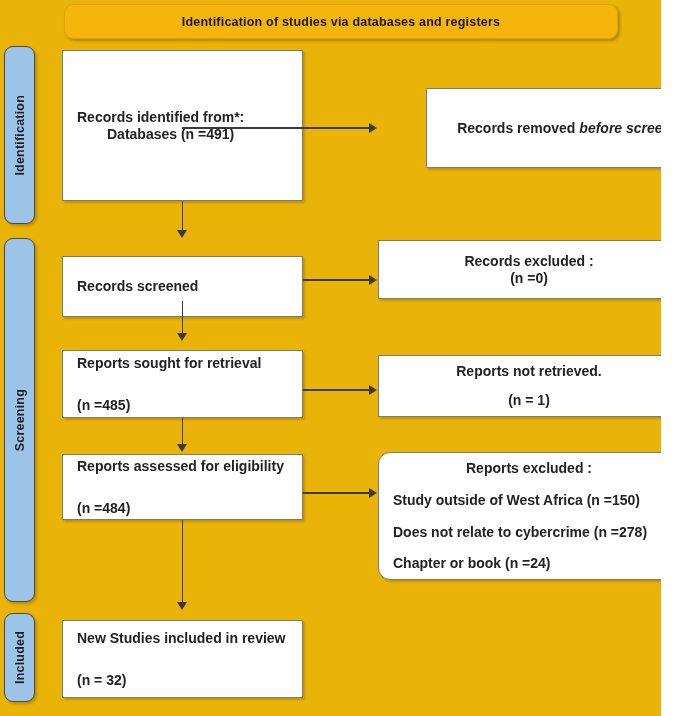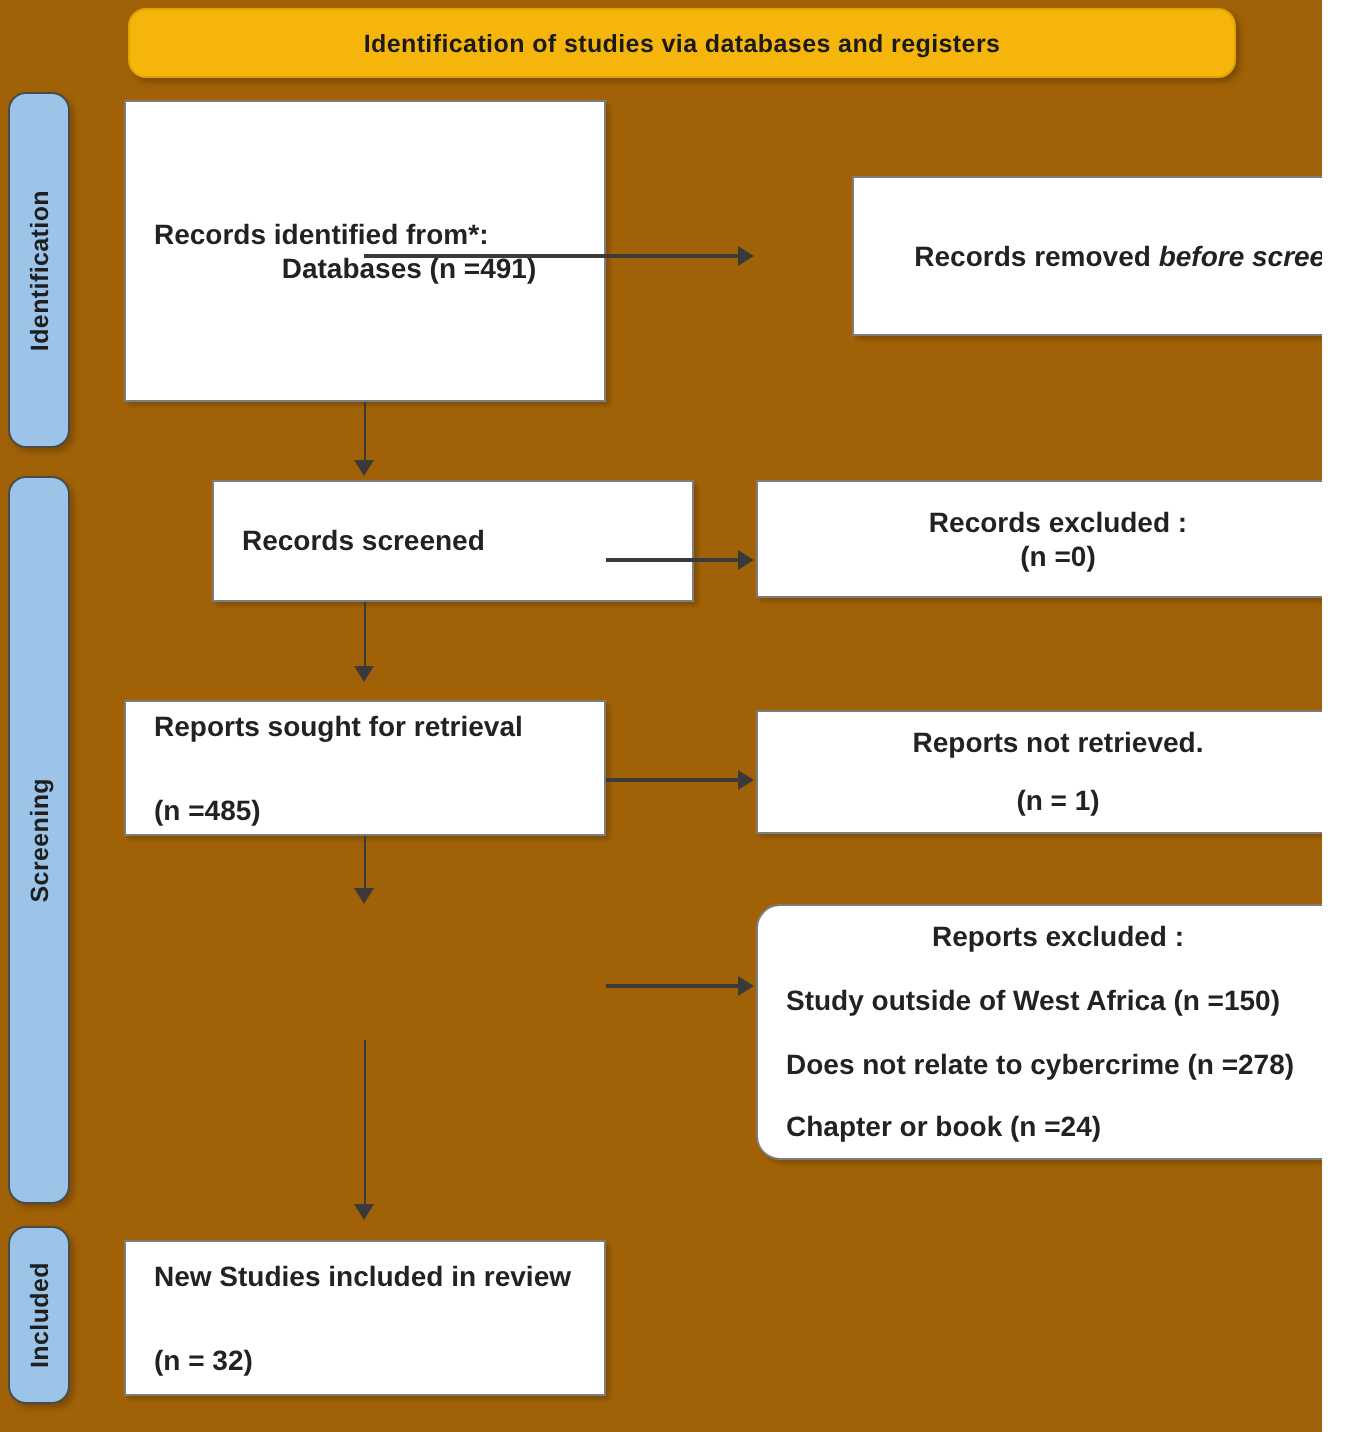--- a/index.html
+++ b/index.html
@@ -9,21 +9,21 @@
     background: #ffffff;
   }
   body {
     font-family: "Liberation Sans", sans-serif;
     -webkit-font-smoothing: antialiased;
   }
   #canvas {
     position: relative;
     width: 661px;
     height: 716px;
-    background: #a16207;
+    background: #eab308;
     overflow: hidden;
   }
 
   
   .banner {
     position: absolute;
     left: 64px;
     top: 4px;
     width: 552px;
     height: 33px;
@@ -85,29 +85,29 @@
 
   .line {
     font-size: 14px;
     font-weight: bold;
     color: #222222;
     line-height: 1.18;
     white-space: nowrap;
   }
   .pad-l   { padding-left: 14px; }
   .center  { text-align: center; }
-  .indent  { padding-left: 44px; text-align: center; }
+  .indent  { padding-left: 44px; }
   .ital    { font-style: italic; font-weight: bold; }
   .gap     { margin-top: 15px; }
   .gap-sm  { margin-top: 25px; }
 
   
   #box-identified      { top: 50px;  height: 151px; }
   #box-removed         { top: 88px;  height: 80px; margin-left: 48px;  }
-  #box-screened        { top: 240px; height: 61px; margin-left: 44px;  }
+  #box-screened        { top: 256px; height: 61px;  }
   #box-excluded        { top: 240px; height: 59px;  }
   #box-sought          { top: 350px; height: 68px;  }
   #box-not-retrieved   { top: 355px; height: 62px; gap: 12px;  }
   #box-assessed        { top: 454px; height: 66px;  }
   #box-reports-excl    { top: 452px; height: 128px; border-radius: 12px; }
   #box-included        { top: 620px; height: 78px;  }
 
   
   .conn { position: absolute; background: #3a3a3a; }
   .v    { width: 1.6px; }
@@ -168,20 +168,24 @@
   <div class="box left" id="box-sought">
     <div class="line pad-l">Reports sought for retrieval</div>
     <div class="line pad-l gap-sm">(n =485)</div>
   </div>
 
   <div class="box right" id="box-not-retrieved">
     <div class="line center">Reports not retrieved.</div>
     <div class="line center">(n = 1)</div>
   </div>
 
+  <div class="box left" id="box-assessed">
+    <div class="line pad-l">Reports assessed for eligibility</div>
+    <div class="line pad-l gap-sm">(n =484)</div>
+  </div>
 
   <div class="box right" id="box-reports-excl">
     <div class="line center">Reports excluded :</div>
     <div class="line pad-l gap">Study outside of West Africa (n =150)</div>
     <div class="line pad-l gap">Does not relate to cybercrime (n =278)</div>
     <div class="line pad-l gap">Chapter or book (n =24)</div>
   </div>
 
   <div class="box left" id="box-included">
     <div class="line pad-l">New Studies included in review</div>

